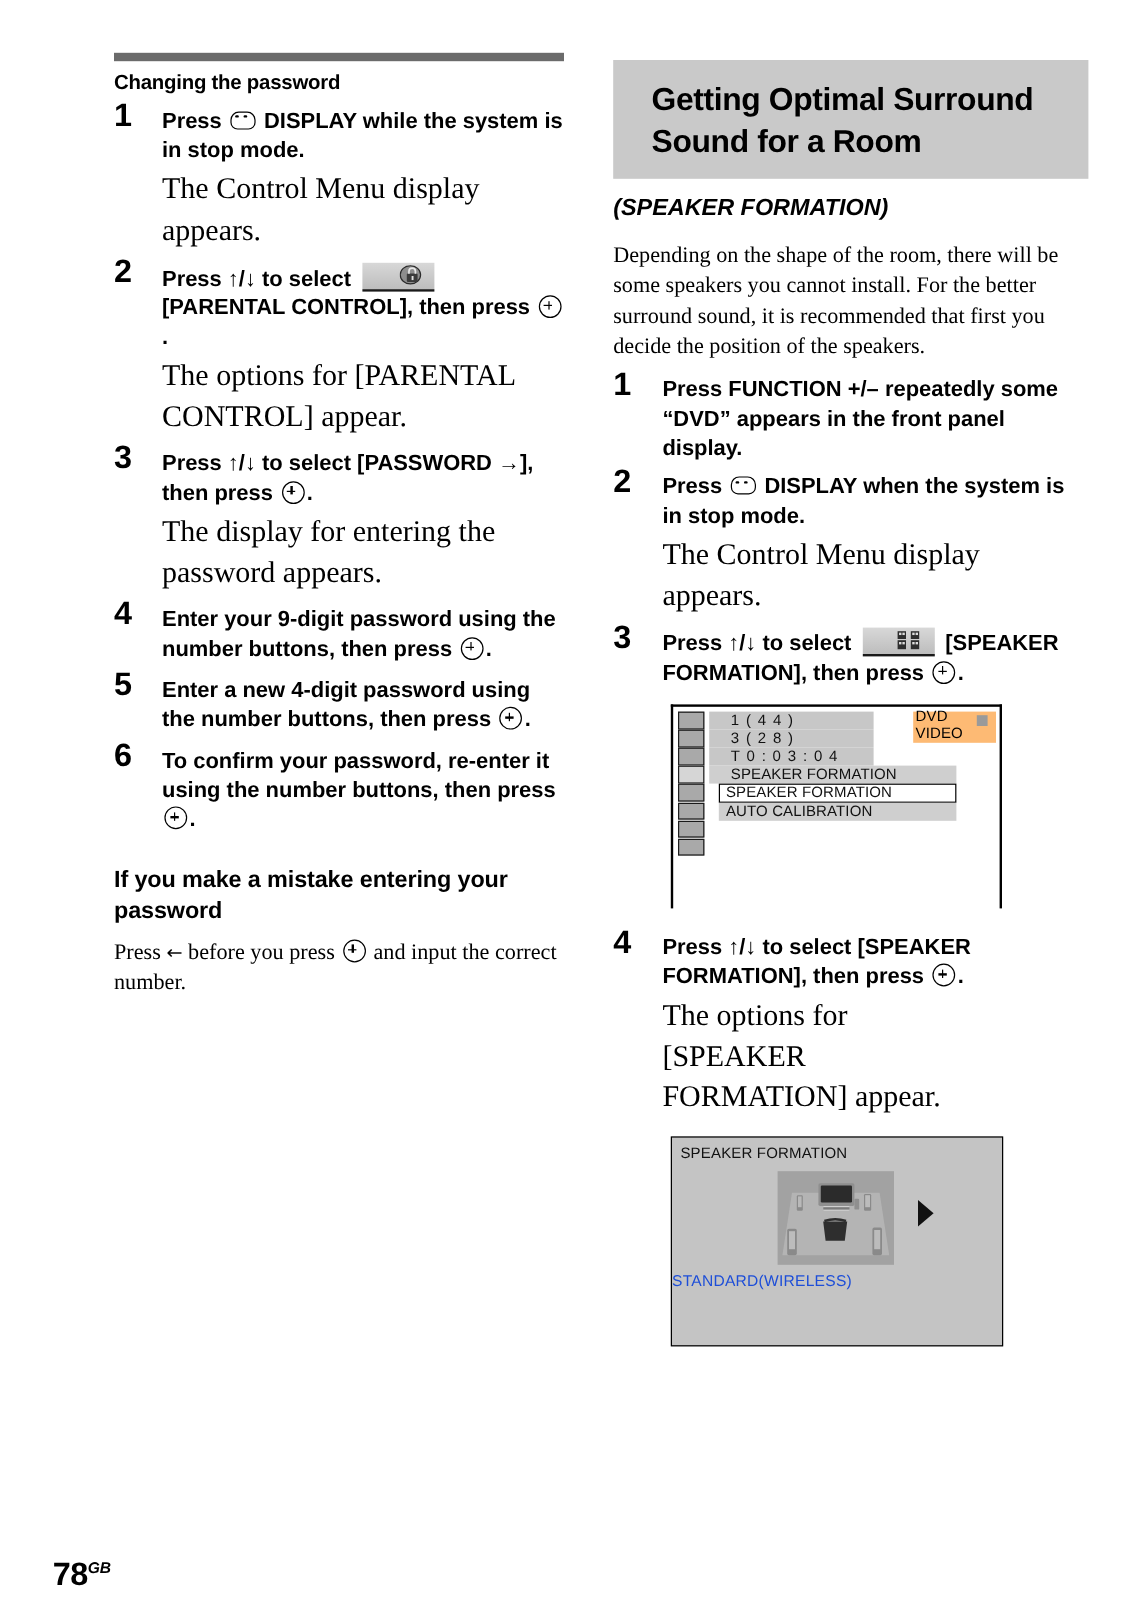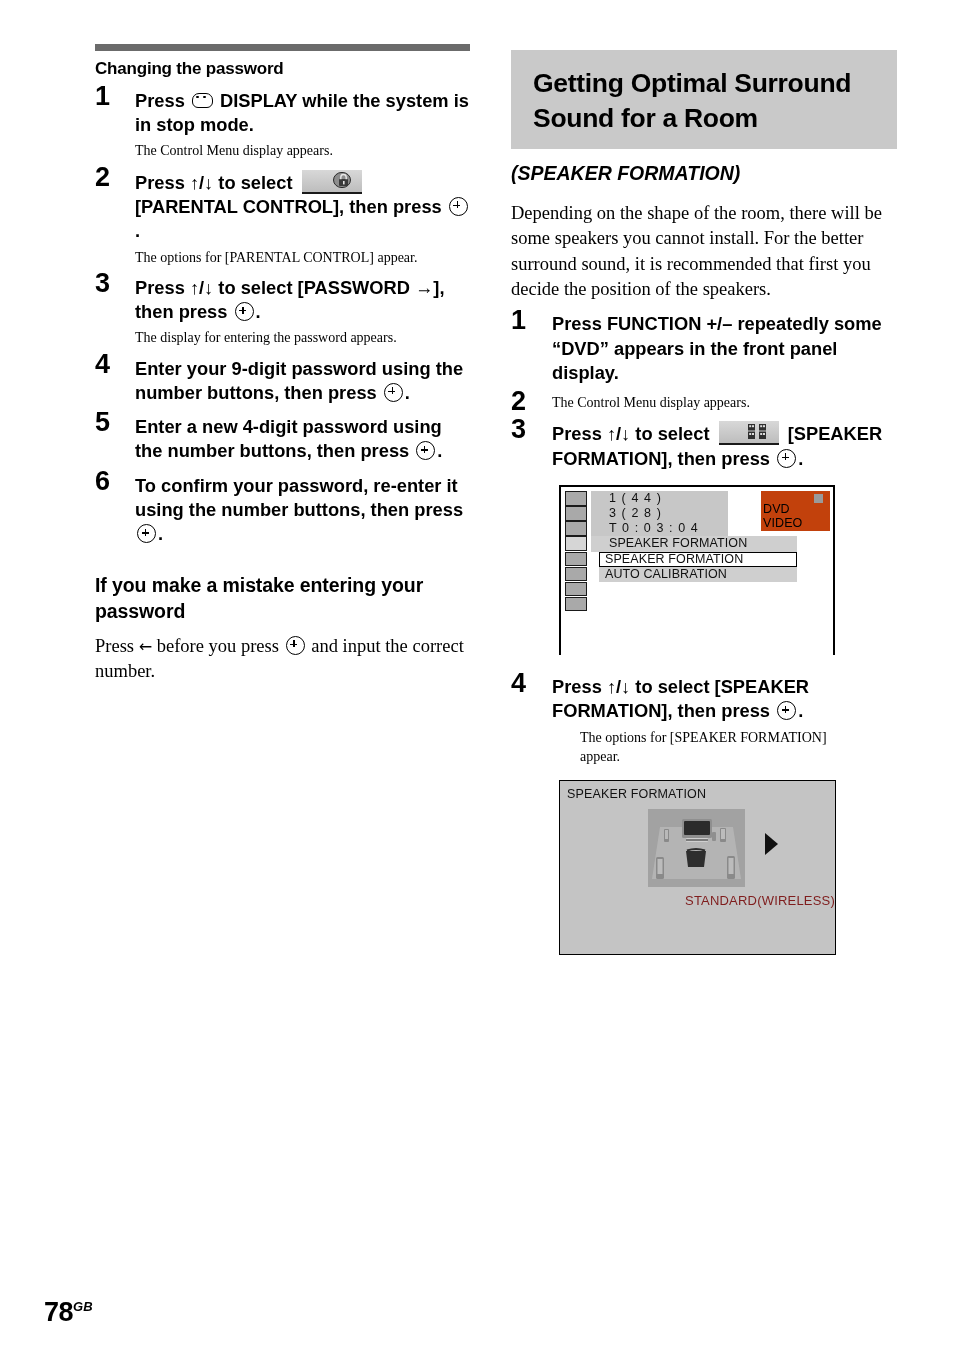--- a/index.html
+++ b/index.html
@@ -54,21 +54,21 @@
     letter-spacing: -0.1px;
   }
 
   
   .h-main {
     background: #c9c9c9;
     font-family: "Liberation Sans Narrow","Liberation Sans", sans-serif;
     font-weight: bold;
     font-size: 26.5px;
     line-height: 1.32;
-    padding: 16px 14px 13px 22px;
+    padding: 16px 14px 13px 32px;
     margin: 0;
     letter-spacing: -0.3px;
     width: 350px;
     box-sizing: content-box;
   }
   .h-main-inner { display:block; }
   .h-italic {
     font-family: "Liberation Sans", sans-serif;
     font-style: italic;
     font-weight: bold;
@@ -78,21 +78,21 @@
 
   
   .para {
     font-family: "Liberation Serif", serif;
     font-size: 18.5px;
     line-height: 1.37;
     margin: 0 0 2px 0;
   }
   .para-result {
     font-family: "Liberation Serif", serif;
-    font-size: 14px;
+    font-size: 25px;
     line-height: 1.37;
     margin: 4px 0 9px 0;
   }
 
   
   .step {
     position: relative;
     padding-left: 40px;
     margin-bottom: 6px;
   }
@@ -259,22 +259,22 @@
     height: 15.1px;
     width: 198px;
     background: #cfcfcf;
   }
 
   .osd-dvd {
     position: absolute;
     right: 3px;
     top: 4px;
     width: 69px;
-    height: 40px;
-    background: #c2410c;
+    height: 26px;
+    background: #fdba74;
   }
   .osd-dvd-sq {
     position: absolute;
     right: 7px;
     top: 3px;
     width: 9px;
     height: 9px;
     background: #9a9a9a;
   }
   .osd-dvd-label {
@@ -311,25 +311,25 @@
     top: 28px;
     width: 97px;
     height: 78px;
     background: #a8a8a8;
     overflow: hidden;
   }
   .osd-sf-caption {
     position: absolute;
     left: 0; right: 0;
     top: 112px;
-    text-align: right;
+    text-align: left;
     font-family: "Liberation Sans", sans-serif;
     font-size: 13px;
     letter-spacing: 0.2px;
-    color: #7f1d1d;
+    color: #1d4ed8;
   }
   .osd-sf-arrow {
     position: absolute;
     left: 205px;
     top: 52px;
     width: 0; height: 0;
     border-top: 11px solid transparent;
     border-bottom: 11px solid transparent;
     border-left: 13px solid #111;
   }
@@ -445,20 +445,25 @@
 
   <p class="para" style="margin-bottom:10px;">Depending on the shape of the room, there will be some speakers you cannot install. For the better surround sound, it is recommended that first you decide the position of the speakers.</p>
 
   <div class="step">
     <div class="step-num">1</div>
     <div class="step-body">Press FUNCTION +/– repeatedly some “DVD” appears in the front panel display.</div>
   </div>
 
   <div class="step">
     <div class="step-num">2</div>
+    <div class="step-body">
+      <span>Press</span>
+      <span class="g-display"></span>
+      <span>DISPLAY when the system is in stop mode.</span>
+    </div>
     <div class="para-result">The Control Menu display appears.</div>
   </div>
 
   <div class="step">
     <div class="step-num">3</div>
     <div class="step-body">
       <span>Press ↑/↓ to select</span>
       <span class="icon-chip">
         <svg class="chip-speak" viewBox="0 0 21 17">
           <rect x="1" y="1" width="7" height="6.5" fill="#2e2e2e"></rect>
@@ -525,21 +530,21 @@
       <div class="osd-dvd-label">DVD VIDEO</div>
     </div>
   </div>
 
   <div class="step" style="margin-top:20px;">
     <div class="step-num">4</div>
     <div class="step-body">
       <span>Press ↑/↓ to select [SPEAKER FORMATION], then press</span>
       <span class="g-enter"></span><span>.</span>
     </div>
-    <div class="para-result" style="max-width:250px;margin-left:28px;">The options for [SPEAKER FORMATION] appear.</div>
+    <div class="para-result" style="max-width:250px;">The options for [SPEAKER FORMATION] appear.</div>
   </div>
 
   <div class="osd-sf">
     <div class="osd-sf-title">SPEAKER FORMATION</div>
 
     <div class="room-pic">
       <svg viewBox="0 0 97 78" width="97" height="78">
         <rect x="0" y="0" width="97" height="78" fill="#a2a2a2"></rect>
         <polygon points="12,18 85,18 93,70 4,70" fill="#b4b4b4"></polygon>
         <rect x="34" y="10" width="30" height="19" rx="1.5" fill="#8f8f8f"></rect>

